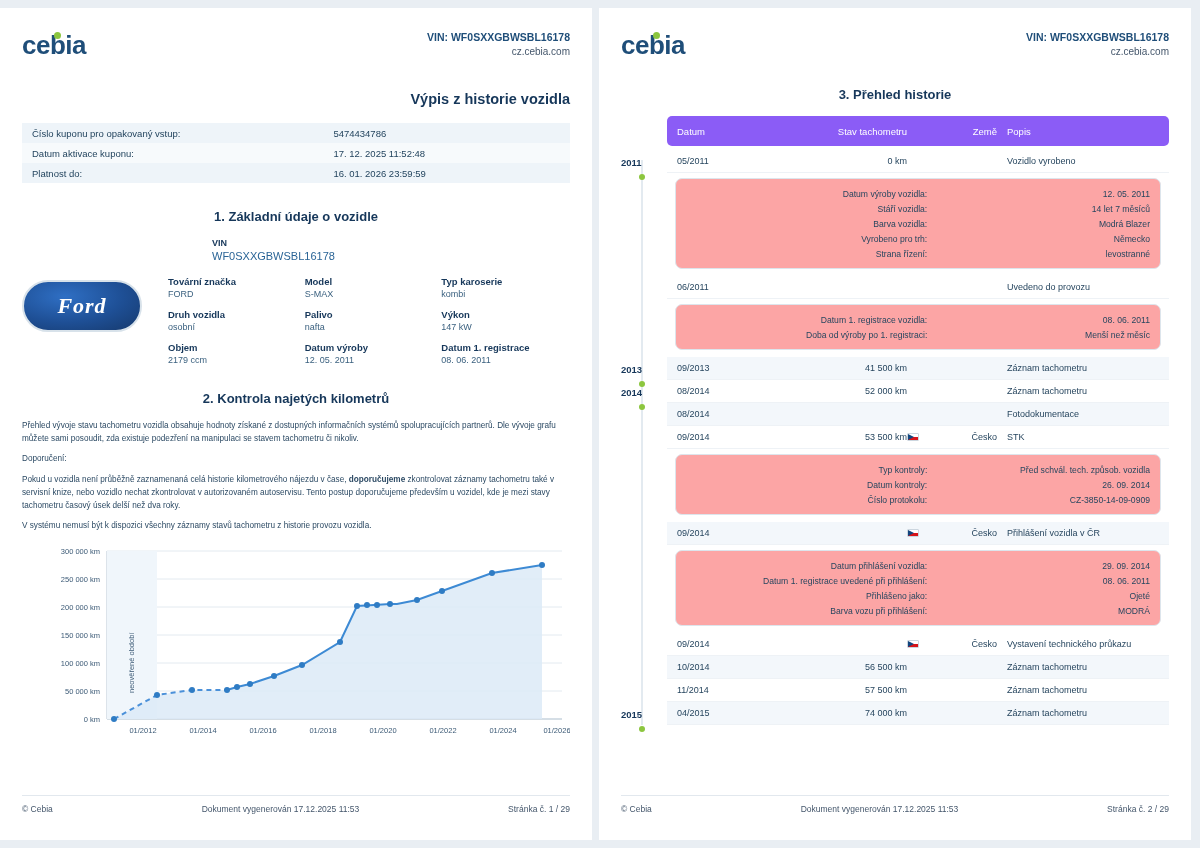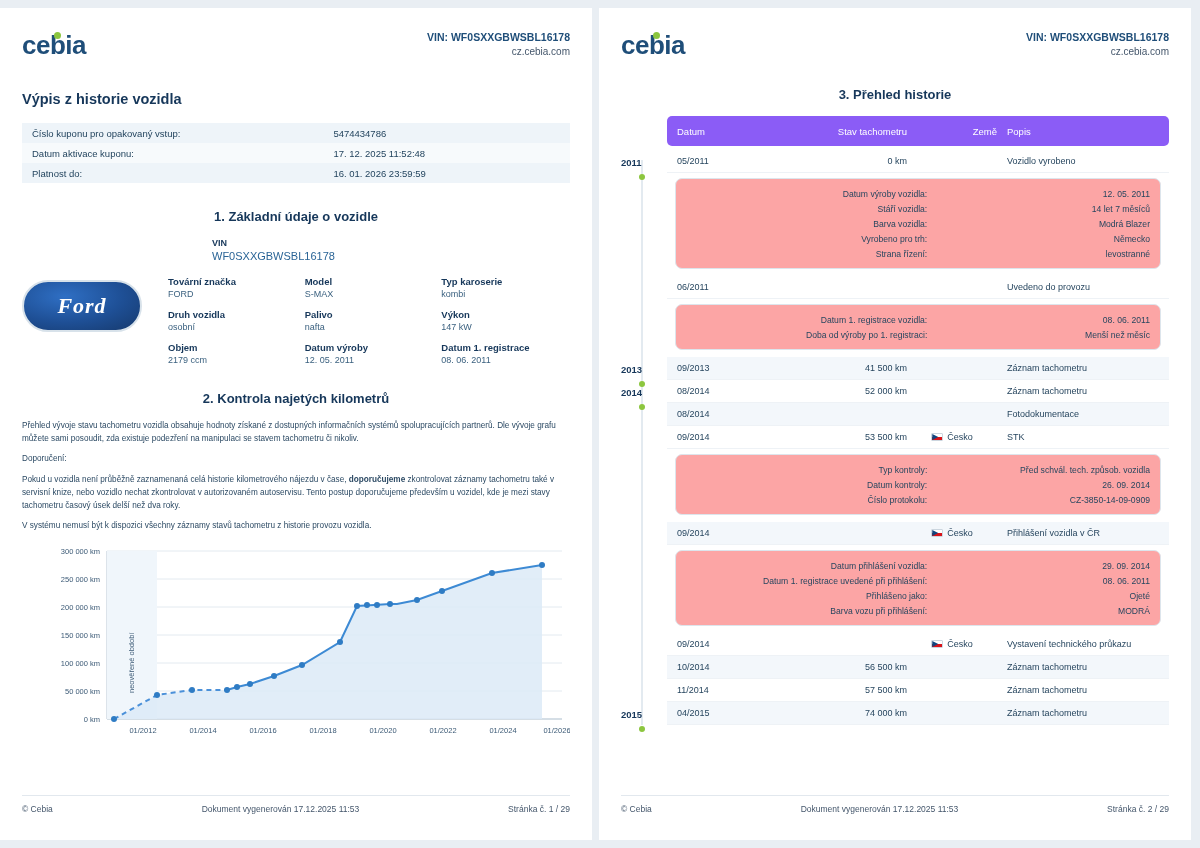--- a/index.html
+++ b/index.html
@@ -22,21 +22,21 @@
 
   
   .pg-header { display:flex; justify-content:space-between; align-items:flex-start; }
   .logo { font-size:26px; font-weight:bold; color:#1f4e79; letter-spacing:-0.5px; position:relative; font-family:"Liberation Sans", sans-serif;}
   .logo .dot { position:absolute; width:7px; height:7px; border-radius:50%; background:#8cc63f; top:2px; left:32px; }
   .vin-block { text-align:right; font-size:10px; line-height:1.45; }
   .vin-block .vin { font-weight:bold; color:#1f4e79; font-size:10.5px; }
   .vin-block .site { color:#44566b; }
 
   
-  h1.doc-title { text-align:left; font-size:14.5px; font-weight:bold; margin:30px 0 16px 0; color:#16375a; }
+  h1.doc-title { text-align:right; font-size:14.5px; font-weight:bold; margin:30px 0 16px 0; color:#16375a; }
   h2.sec-title { text-align:center; font-size:13px; font-weight:bold; margin:26px 0 14px 0; color:#16375a; }
 
   
   .coupon { width:100%; border-collapse:collapse; font-size:9.5px; }
   .coupon td { padding:4.5px 10px; }
   .coupon tr:nth-child(odd) td { background:#eef4f9; }
   .coupon tr:nth-child(even) td { background:#f7fafc; }
   .coupon td.k { width:55%; color:#24455f; }
   .coupon td.v { color:#24455f; }
 
@@ -99,21 +99,21 @@
   }
   .rows { flex:1; }
   .evt {
     display:flex; align-items:center; height:23px;
     font-size:9px; color:#27465f; padding:0 10px;
     border-bottom:1px solid #eef2f6;
   }
   .evt.alt { background:#f3f7fb; }
   .evt .c1 { width:110px; }
   .evt .c2 { width:120px; text-align:right; }
-  .evt .c3 { width:90px; text-align:center; display:flex; align-items:center; justify-content:center; gap:4px;}
+  .evt .c3 { width:90px; text-align:center; display:flex; align-items:center; justify-content:space-between; gap:4px;}
   .evt .c4 { flex:1; padding-left:10px; }
   .flag { width:12px; height:8px; border-radius:1px; display:inline-block; position:relative; overflow:hidden; background:#fff; border:1px solid #ccd6df;}
   .flag .red { position:absolute; left:0; right:0; bottom:0; height:50%; background:#d7141a; }
   .flag .blue { position:absolute; left:0; top:0; width:6px; height:100%;
     background:#11457e; clip-path:polygon(0 0, 100% 50%, 0 100%); }
   .detail {
     border:1px solid #dde5ec; border-radius:7px; margin:5px 8px 7px 8px;
     padding:7px 10px; font-size:8.6px; color:#27465f; background:#fca5a5;text-align:right;
   }
   .detail .dl { display:flex; padding:2.5px 0; }

